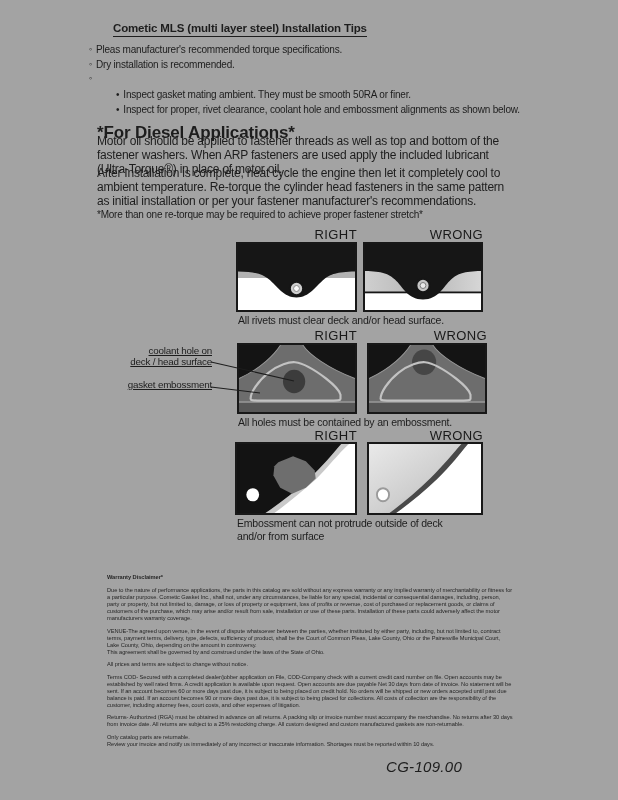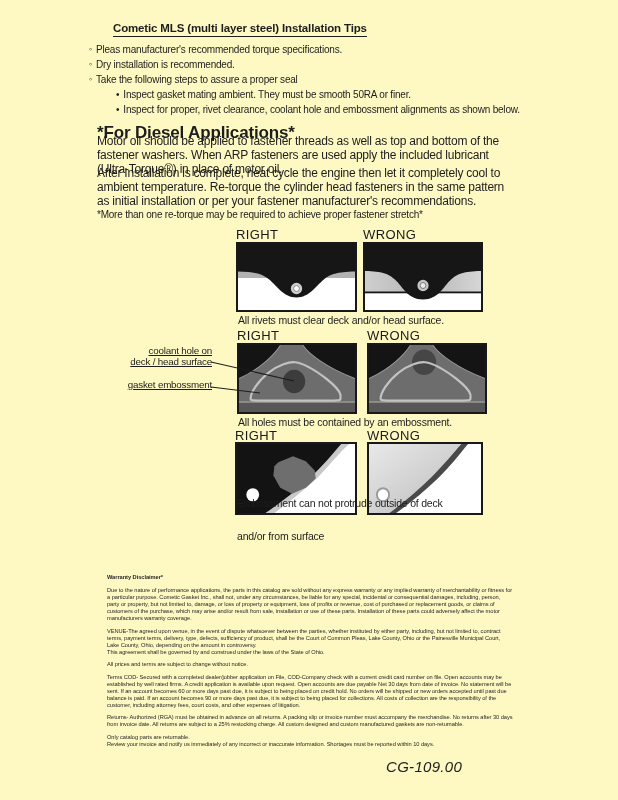--- a/index.html
+++ b/index.html
@@ -1,19 +1,19 @@
 <!DOCTYPE html>
 <html><head>
 <meta charset="utf-8">
 <style>
   html,body{margin:0;padding:0;background:#ffffff;}
   body{width:618px;height:800px;overflow:hidden;
        font-family:"Liberation Sans", sans-serif;color:#1d1d1d;
        -webkit-font-smoothing:antialiased;}
-  .page{position:relative;width:618px;height:800px;background:#fef9c3;}
+  .page{position:relative;width:618px;height:800px;background:#a3a3a3;}
 
   
   #title{position:absolute;left:113px;top:22px;margin:0;
          font-size:11.5px;font-weight:bold;letter-spacing:-0.15px;
          border-bottom:1.8px solid #1d1d1d;padding-bottom:2px;}
 
   
   .tips{position:absolute;left:89px;top:44px;font-size:10px;letter-spacing:-0.2px;}
   .tip{display:flex;align-items:baseline;height:15px;white-space:nowrap;}
   .tip .b{font-size:9px;margin-right:4px;position:relative;top:-1px;}
@@ -21,21 +21,21 @@
   .tip.sub .b{font-size:10px;margin-right:4px;top:0;}
 
   
   .diesel-heading{position:absolute;left:97px;top:123px;font-size:17px;font-weight:bold;letter-spacing:-0.15px;}
   .dp{position:absolute;left:97px;width:414px;margin:0;font-size:12px;line-height:14px;letter-spacing:-0.22px;}
   .p1{top:134px;}
   .p2{top:166px;}
   .dnote{position:absolute;left:97px;top:209px;font-size:10px;letter-spacing:-0.22px;white-space:nowrap;}
 
   
-  .dlabel{position:absolute;font-size:13px;letter-spacing:0.4px;text-align:left;color:#191919;}
+  .dlabel{position:absolute;font-size:13px;letter-spacing:0.4px;text-align:right;color:#191919;}
   .dbox{position:absolute;border:2px solid #181818;background:#fff;box-sizing:border-box;}
   .dbox svg{display:block;width:100%;height:100%;}
   .dcap{position:absolute;font-size:10.5px;letter-spacing:-0.2px;white-space:nowrap;color:#1d1d1d;}
 
   
   .ann{position:absolute;font-size:9.8px;letter-spacing:-0.2px;text-align:right;line-height:11px;color:#1d1d1d;text-decoration:underline;}
   #ann-coolant{left:98px;top:345px;width:114px;}
   #ann-emboss{left:98px;top:379px;width:114px;}
   #leader-overlay{position:absolute;left:210px;top:352px;width:92px;height:48px;z-index:5;}
 
@@ -59,21 +59,20 @@
     <div class="tip">
       <span class="b">◦</span>
       <span>Pleas manufacturer's recommended torque specifications.</span>
     </div>
     <div class="tip">
       <span class="b">◦</span>
       <span>Dry installation is recommended.</span>
     </div>
     <div class="tip">
       <span class="b">◦</span>
-      <span>Take the following steps to assure a proper seal</span>
     </div>
     <div class="tip sub">
       <span class="b">•</span>
       <span>Inspect gasket mating ambient.  They must be smooth 50RA or finer.</span>
     </div>
     <div class="tip sub">
       <span class="b">•</span>
       <span>Inspect for proper, rivet clearance, coolant hole and embossment alignments as shown below.</span>
     </div>
   </div>
@@ -180,21 +179,21 @@
             <stop offset="1" stop-color="#a3a3a3"></stop>
         </linearGradient>
       </defs>
       <rect x="0" y="0" width="120" height="68" fill="#ffffff"></rect>
       <path d="M0,0 L106,0 C98,9 87,22 73,34.5 C59,46.5 44,58.5 29,68 L0,68 Z" fill="url(#g3)"></path>
       <path d="M106,0 C98,9 87,22 73,34.5 C59,46.5 44,58.5 29,68 L22,68 C37,58 52,46 66,33.5 C80,21 90,9 99,0 Z" fill="#494949"></path>
       <circle cx="15" cy="50" r="6.5" fill="#ffffff" stroke="#9a9a9a" stroke-width="2"></circle>
     </svg>
   </div>
 
-  <div class="dcap" style="left:237px;top:497px;">Embossment can not protrude outside of deck</div>
+  <div class="dcap" style="left:237px;top:517px;">Embossment can not protrude outside of deck</div>
   <div class="dcap" style="left:237px;top:530px;">and/or from surface</div>
 
   <div class="legal">
     <h2>Warranty Disclaimer*</h2>
     <p>Due to the nature of performance applications, the parts in this catalog are sold without any express warranty or any implied warranty of merchantability or fitness for a particular purpose.  Cometic Gasket Inc., shall not, under any circumstances, be liable for any special, incidental or consequential damages, including, person, party or property, but not limited to, damage, or loss of property or equipment, loss of profits or revenue, cost of purchased or replacement goods, or claims of customers of the purchase, which may arise and/or result from sale, installation or use of these parts.  Installation of these parts could adversely affect the motor manufacturers warranty coverage.</p>
     <p class="tight">VENUE-The agreed upon venue, in the event of dispute whatsoever between the parties, whether instituted by either party, including, but not limited to, contract terms, payment terms, delivery, type, defects, sufficiency of product, shall be the Court of Common Pleas, Lake County, Ohio or the Painesville Municipal Court, Lake County, Ohio, depending on the amount in controversy.</p>
     <p>This agreement shall be governed by and construed under the laws of the State of Ohio.</p>
     <p>All prices and terms are subject to change without notice.</p>
     <p>Terms COD- Secured with a completed dealer/jobber application on File, COD-Company check with a current credit card number on file.  Open accounts may be established by well rated firms.  A credit application is available upon request.  Open accounts are due payable Net 30 days from date of invoice.  No statement will be sent.  If an account becomes 60 or more days past due, it is subject to being placed on credit hold.  No orders will be shipped or new orders accepted until past due balance is paid.  If an account becomes 90 or more days past due, it is subject to being placed for collections.  All costs of collection are the responsibility of the customer, including attorney fees, court costs, and other expenses of litigation.</p>
     <p>Returns- Authorized (RGA) must be obtained in advance on all returns.  A packing slip or invoice number must accompany the merchandise.  No returns after 30 days from invoice date.  All returns are subject to a 25% restocking charge.  All custom designed and custom manufactured gaskets are non-returnable.</p>

